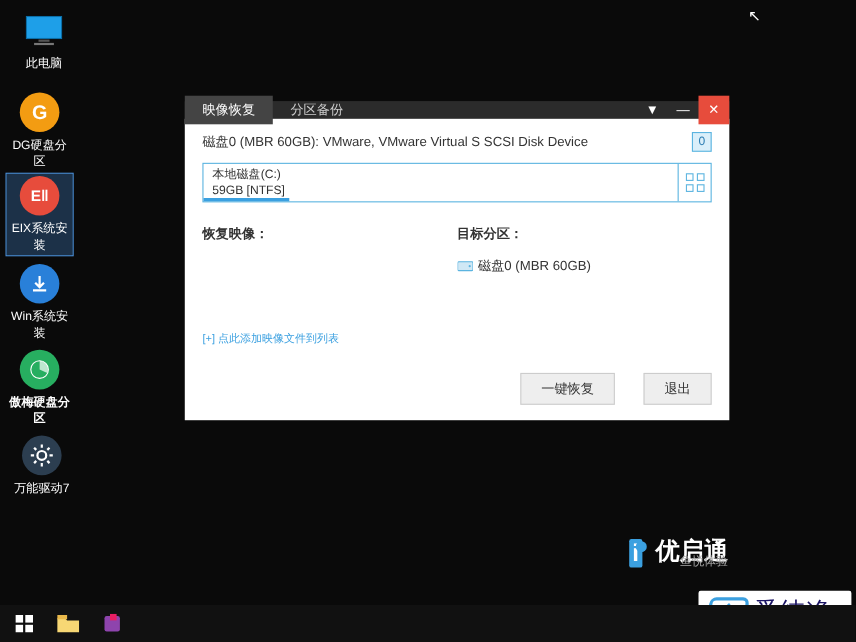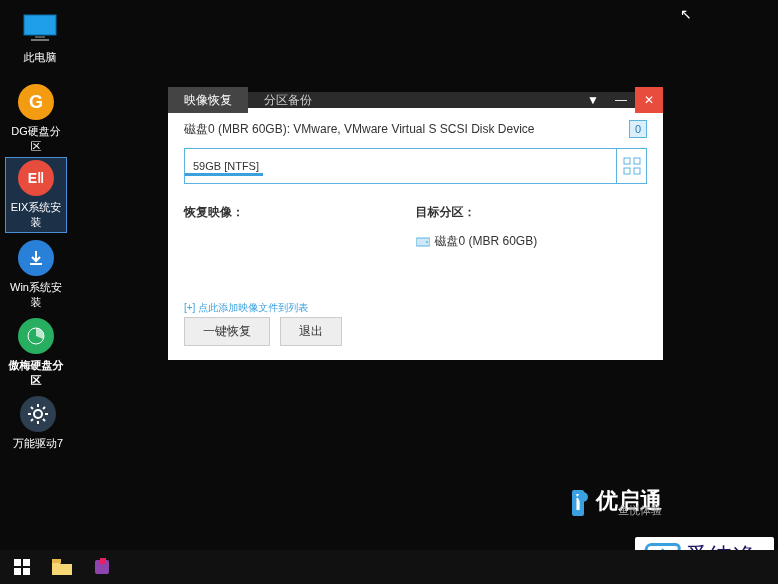--- a/index.html
+++ b/index.html
@@ -115,21 +115,21 @@
       color: #5bb4e0;
     }
     .grid-icon svg { width: 18px; height: 18px; }
     .sections { display: flex; margin-top: 20px; }
     .section { flex: 1; }
     .section h4 { font-size: 12px; font-weight: bold; margin-bottom: 10px; }
     .tree-item { display: flex; align-items: center; padding: 2px 0; font-size: 12px; }
     .tree-item.indent { padding-left: 18px; }
     .tree-item .ticon { margin-right: 5px; display:inline-flex; }
     .add-link { color: #3ba0e0; margin-top: 80px; font-size: 10px; cursor: pointer; }
-    .buttons { display: flex; justify-content: flex-start; gap: 10px; margin-top: 2px; }
+    .buttons { display: flex; justify-content: flex-end; gap: 26px; margin-top: 24px; }
     .btn {
       padding: 5px 18px;
       background: #eee;
       border: 1px solid #ccc;
       cursor: pointer;
       font-size: 12px;
       color:#333;
     }
 
     
@@ -282,20 +282,21 @@
     <div class="winbtn">—</div>
     <div class="winbtn close">✕</div>
   </div>
   <div class="dialog-body">
     <div class="disk-line">
       <div class="txt">磁盘0 (MBR 60GB): VMware, VMware Virtual S SCSI Disk Device</div>
       <div class="disk-num">0</div>
     </div>
     <div class="part-box">
       <div class="part-info">
+        <div>本地磁盘(C:)</div>
         <div>59GB [NTFS]</div>
         <div class="progress"></div>
       </div>
       <div class="grid-icon">
         <svg viewBox="0 0 18 18">
             <rect x="1" y="1" width="6" height="6" fill="none" stroke="#5bb4e0"></rect>
             <rect x="11" y="1" width="6" height="6" fill="none" stroke="#5bb4e0"></rect>
             <rect x="1" y="11" width="6" height="6" fill="none" stroke="#5bb4e0"></rect>
             <rect x="11" y="11" width="6" height="6" fill="none" stroke="#5bb4e0"></rect>
           </svg>

